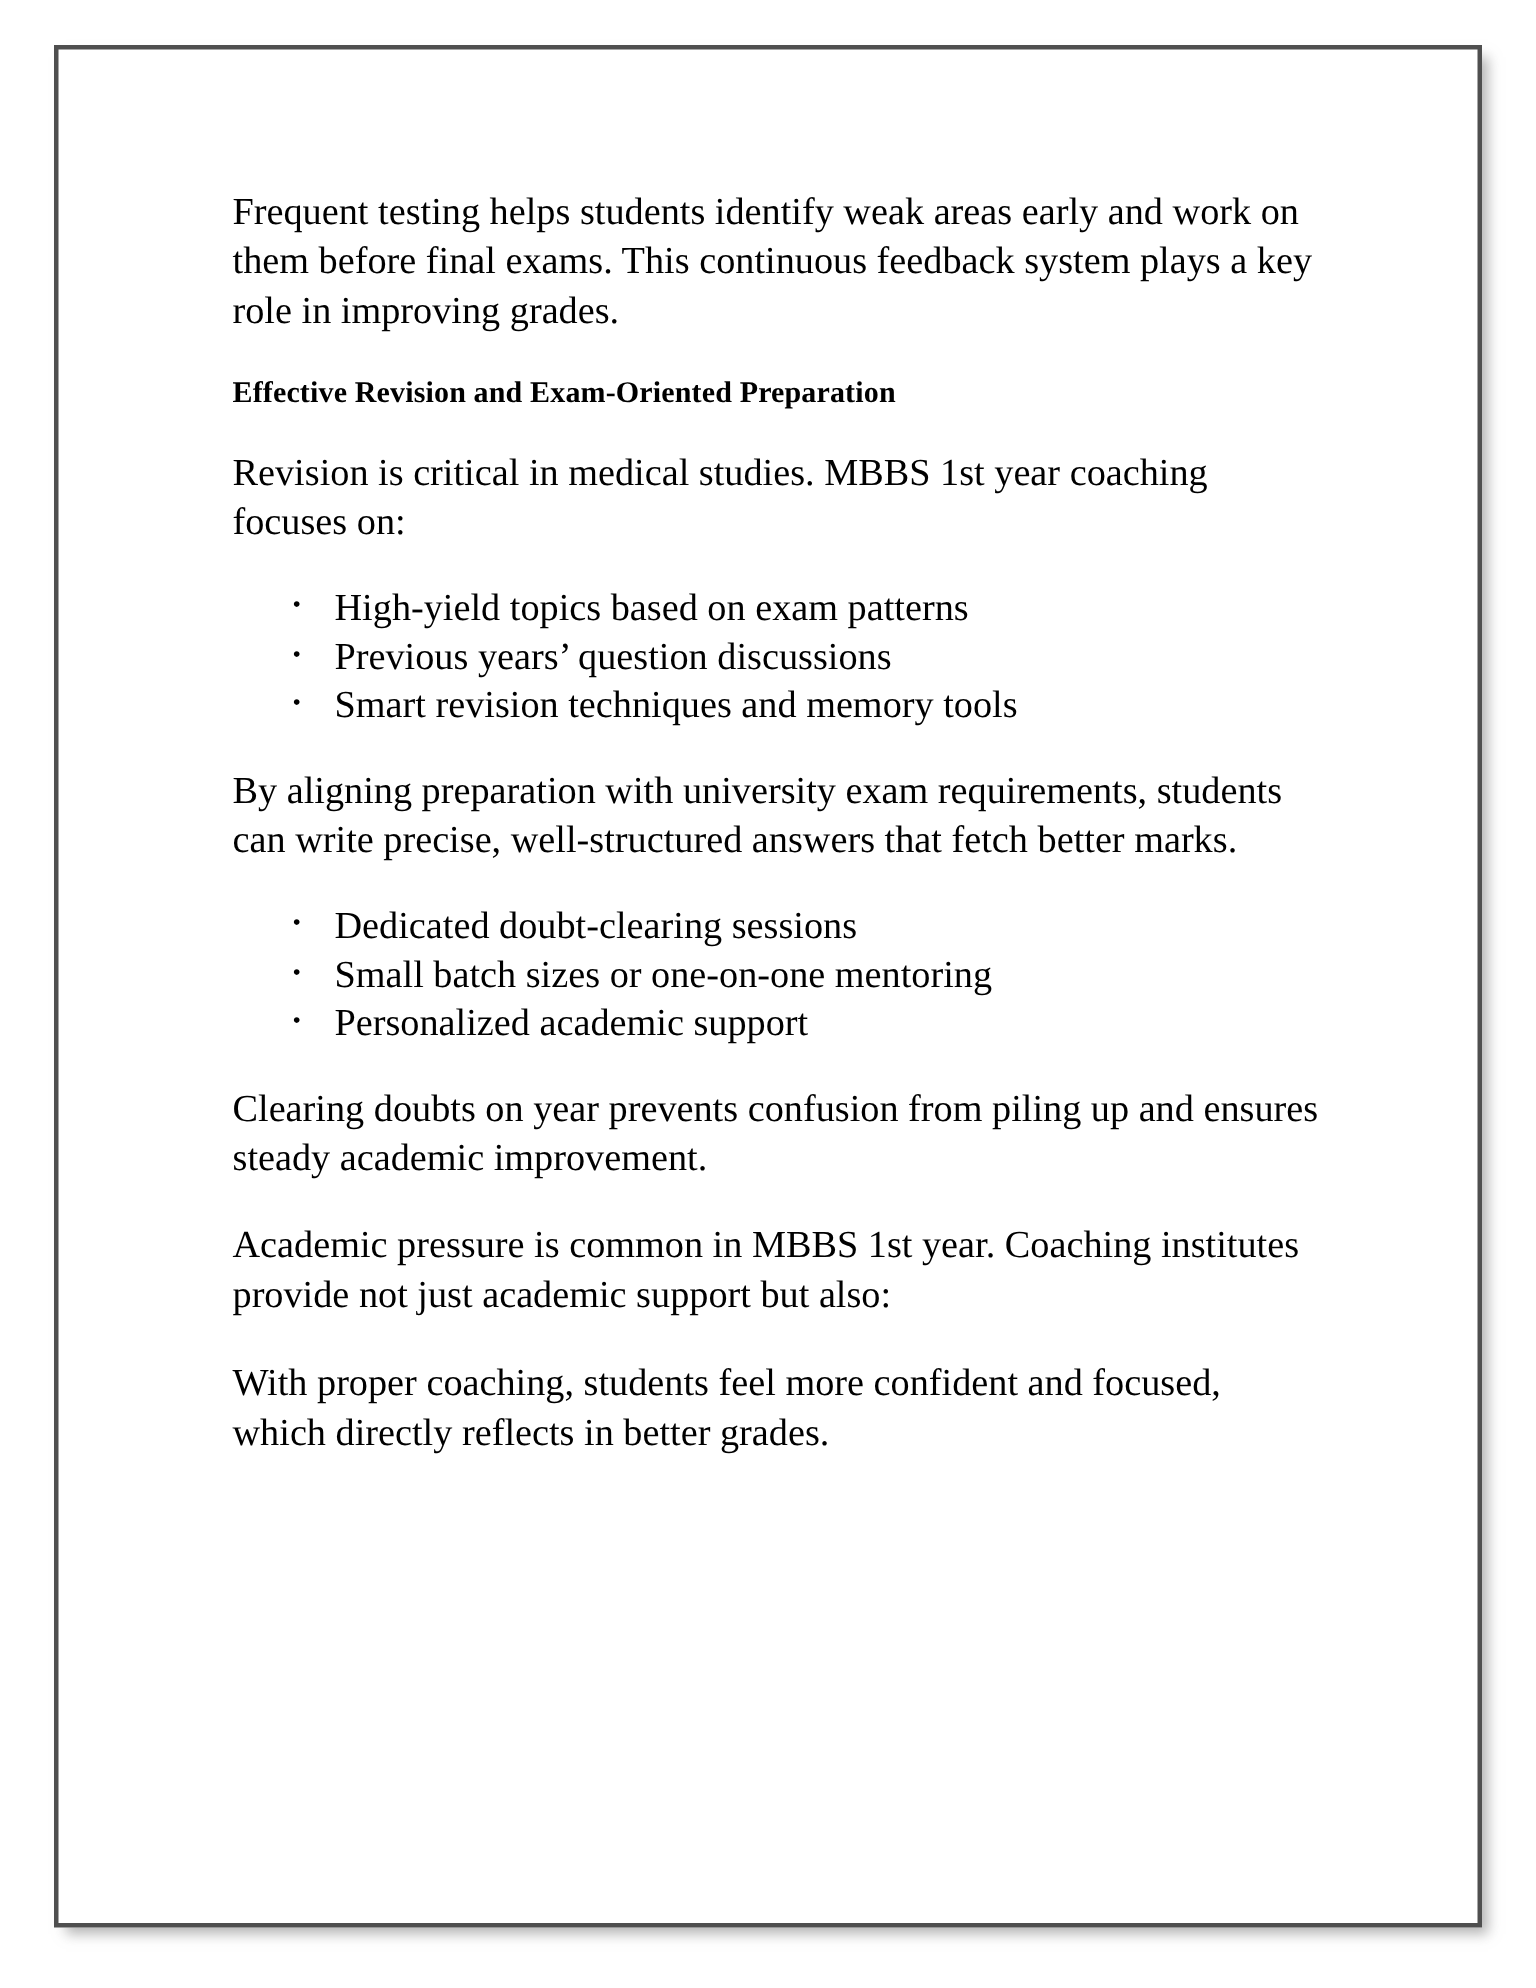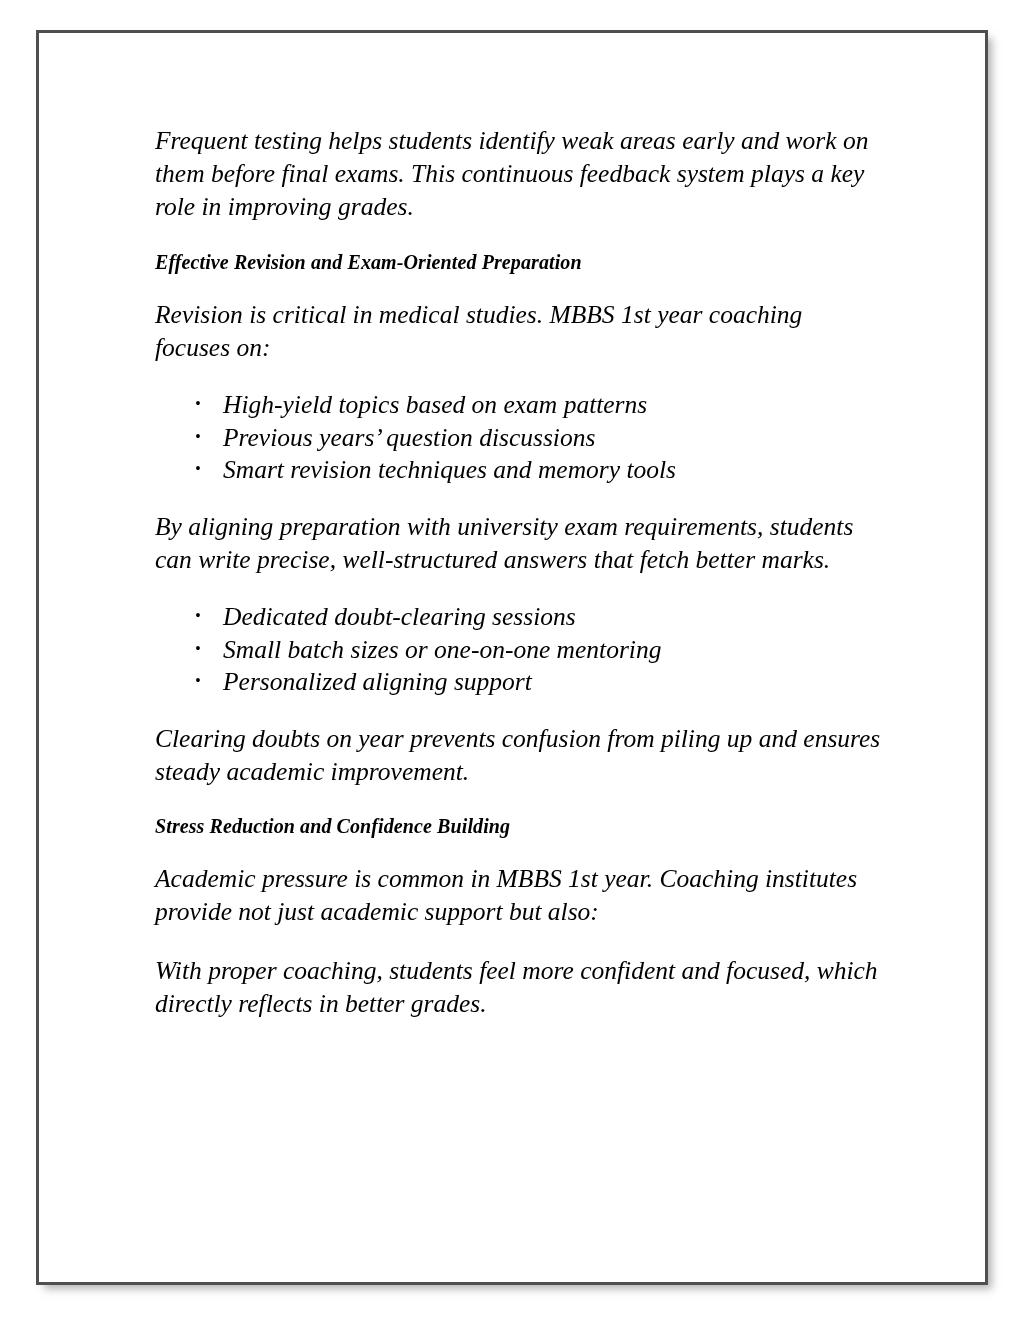--- a/index.html
+++ b/index.html
@@ -23,21 +23,20 @@
   }
   .page-sheet {
     position: relative;
     width: 100%;
     height: 100%;
     box-sizing: border-box;
     border: 3px solid #4f4f4f;
     background: #ffffff;
     box-shadow: 6px 6px 8px -2px rgba(120,120,120,0.55);
     padding: 92px 104px 40px 116px;
-    font-style: italic;
   }
   .doc-body {
     width: 100%;
   }
   p.para {
     font-size: 25.5px;
     line-height: 1.29;
     margin: 0 0 26px 0;
     text-align: left;
   }
@@ -89,26 +88,25 @@
         <li>Smart revision techniques and memory tools</li>
       </ul>
 
       <p class="para">By aligning preparation with university exam requirements, students can write precise, well-structured answers that fetch better marks.</p>
 
 
 
       <ul class="bullets">
         <li>Dedicated doubt-clearing sessions</li>
         <li>Small batch sizes or one-on-one mentoring</li>
-        <li>Personalized aligning support</li>
+        <li>Personalized academic support</li>
       </ul>
 
       <p class="para">Clearing doubts on year prevents confusion from piling up and ensures steady academic improvement.</p>
 
-      <h2 class="heading">Stress Reduction and Confidence Building</h2>
 
       <p class="para">Academic pressure is common in MBBS 1st year. Coaching institutes provide not just academic support but also:</p>
 
 
       <p class="para">With proper coaching, students feel more confident and focused, which directly reflects in better grades.</p>
 
     </div>
   </div>
 </div>
 

